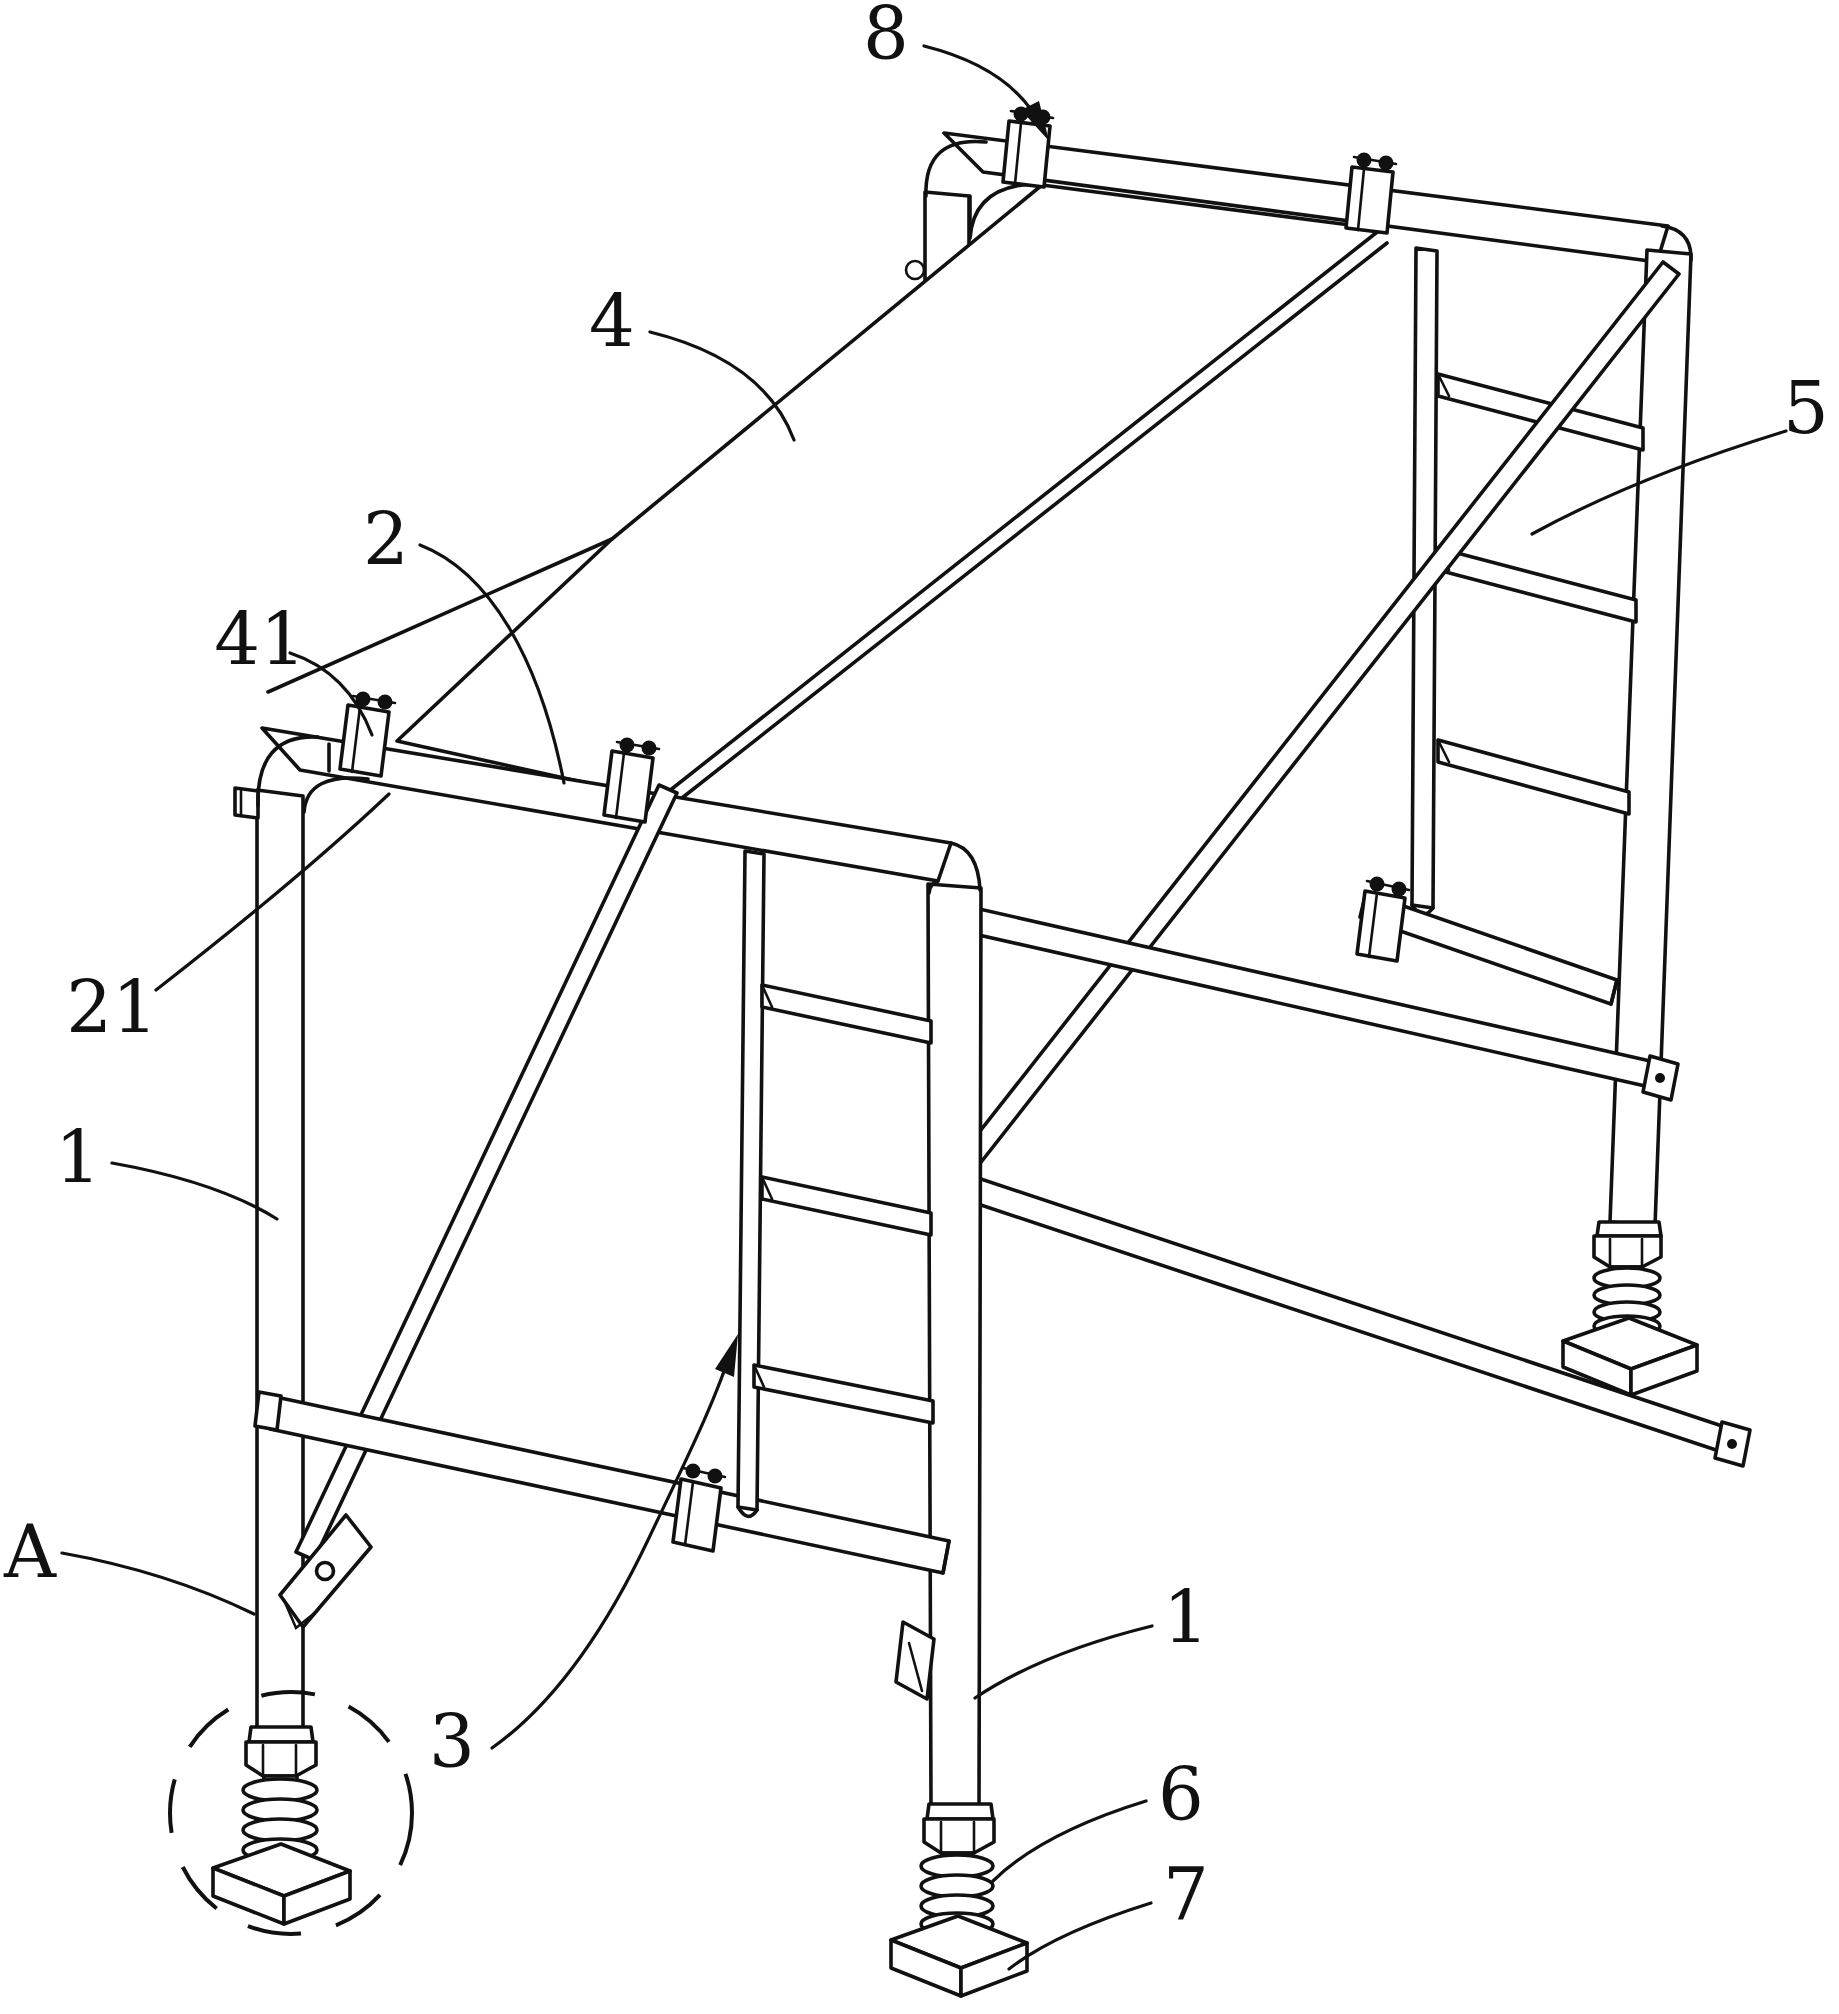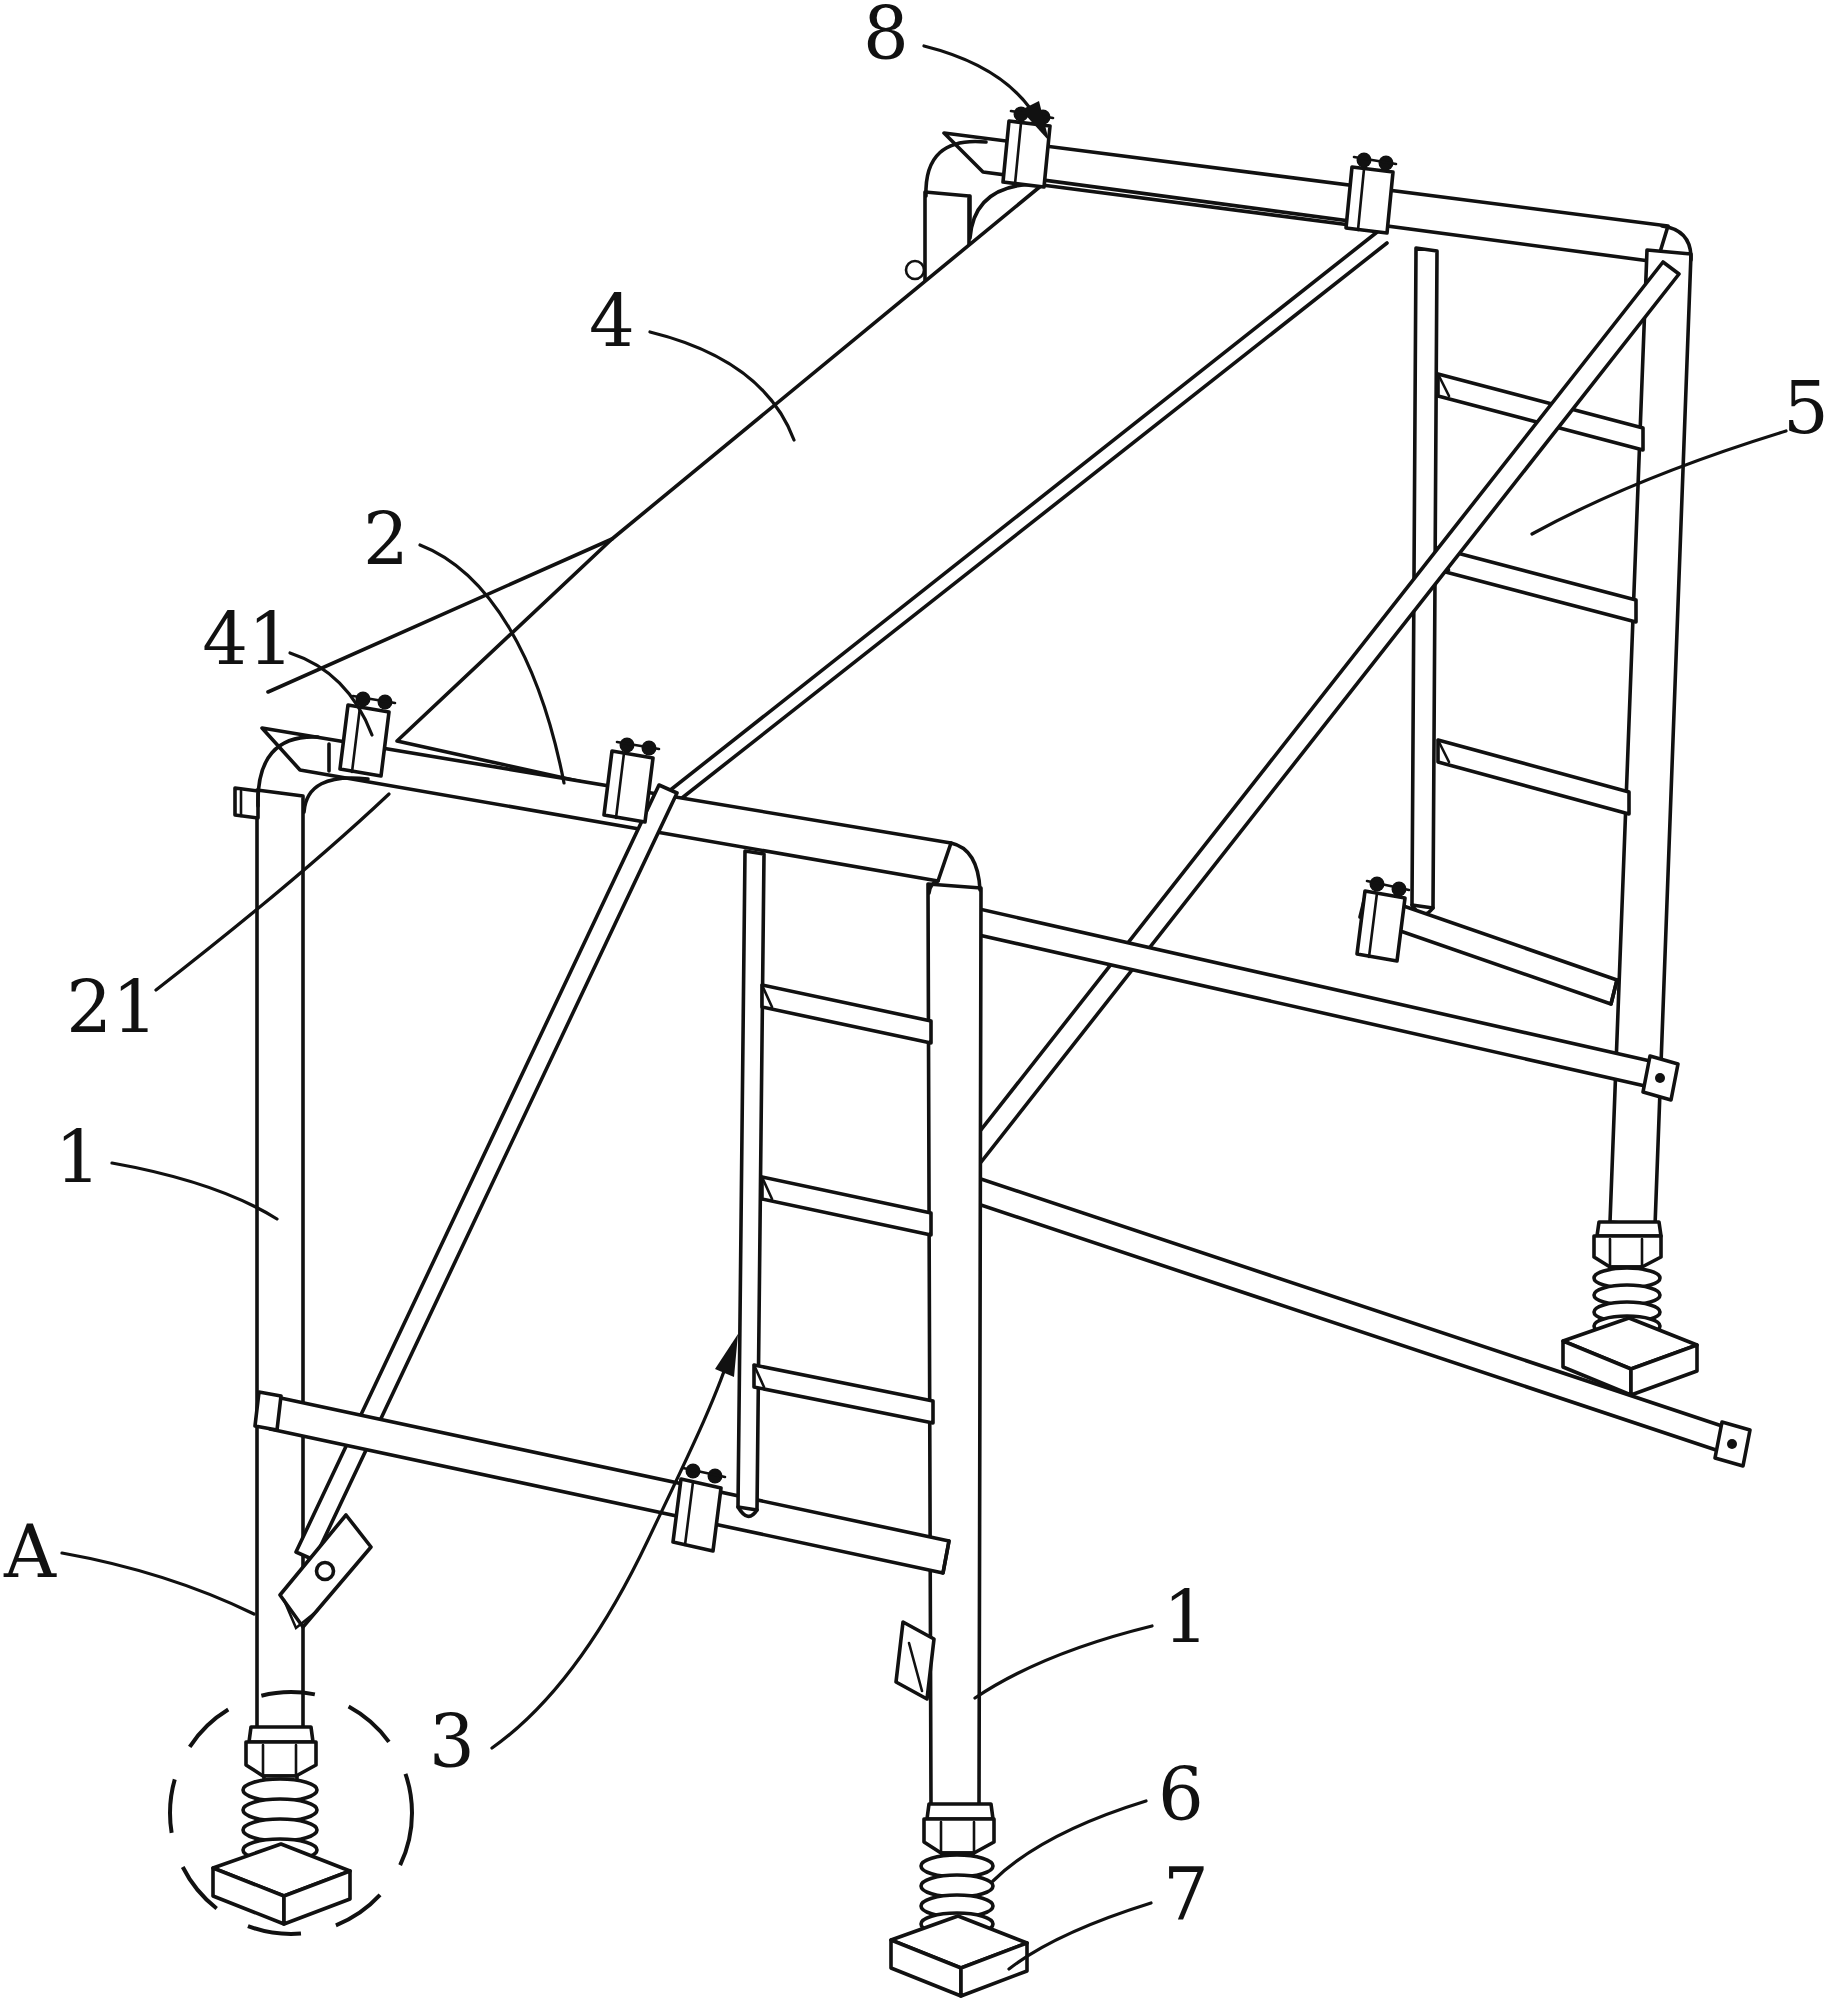--- a/index.html
+++ b/index.html
@@ -221,21 +221,21 @@
     <path class="leader" d="M 1152,1626 Q 1042,1653 975,1698"></path>
     <path class="leader" d="M 1146,1801 Q 1042,1833 993,1881"></path>
     <path class="leader" d="M 1151,1903 Q 1055,1933 1009,1969"></path>
   </g>
 </svg>
 
   <div class="ref-label" style="left:886px;top:34px;">8</div>
   <div class="ref-label" style="left:612px;top:322px;">4</div>
   <div class="ref-label" style="left:1806px;top:408px;">5</div>
   <div class="ref-label" style="left:386px;top:540px;">2</div>
-  <div class="ref-label" style="left:248px;top:640px;">41</div>
+  <div class="ref-label" style="left:260px;top:640px;">41</div>
   <div class="ref-label" style="left:112px;top:1008px;">21</div>
   <div class="ref-label" style="left:78px;top:1158px;">1</div>
   <div class="ref-label" style="left:30px;top:1552px;">A</div>
   <div class="ref-label" style="left:452px;top:1742px;">3</div>
   <div class="ref-label" style="left:1186px;top:1618px;">1</div>
   <div class="ref-label" style="left:1181px;top:1795px;">6</div>
   <div class="ref-label" style="left:1186px;top:1894px;">7</div>
 </div>
 
 </body></html>

